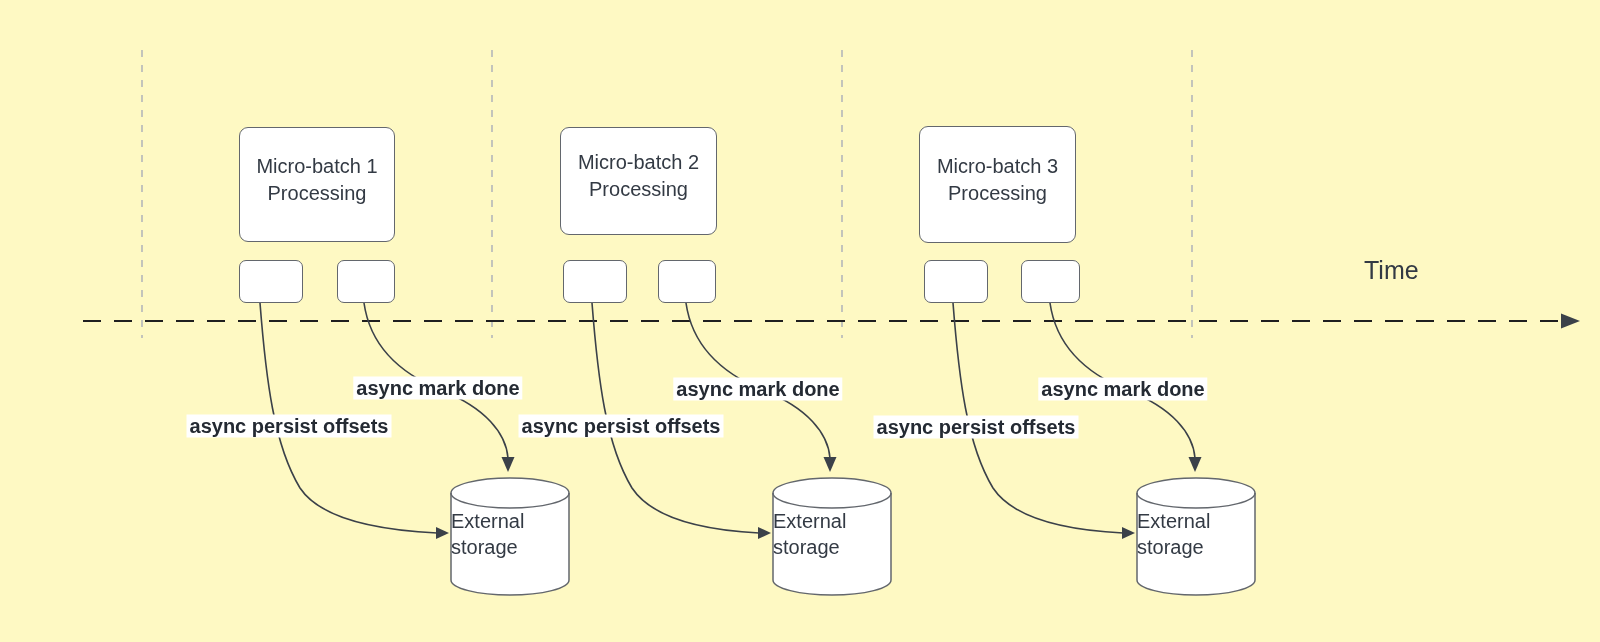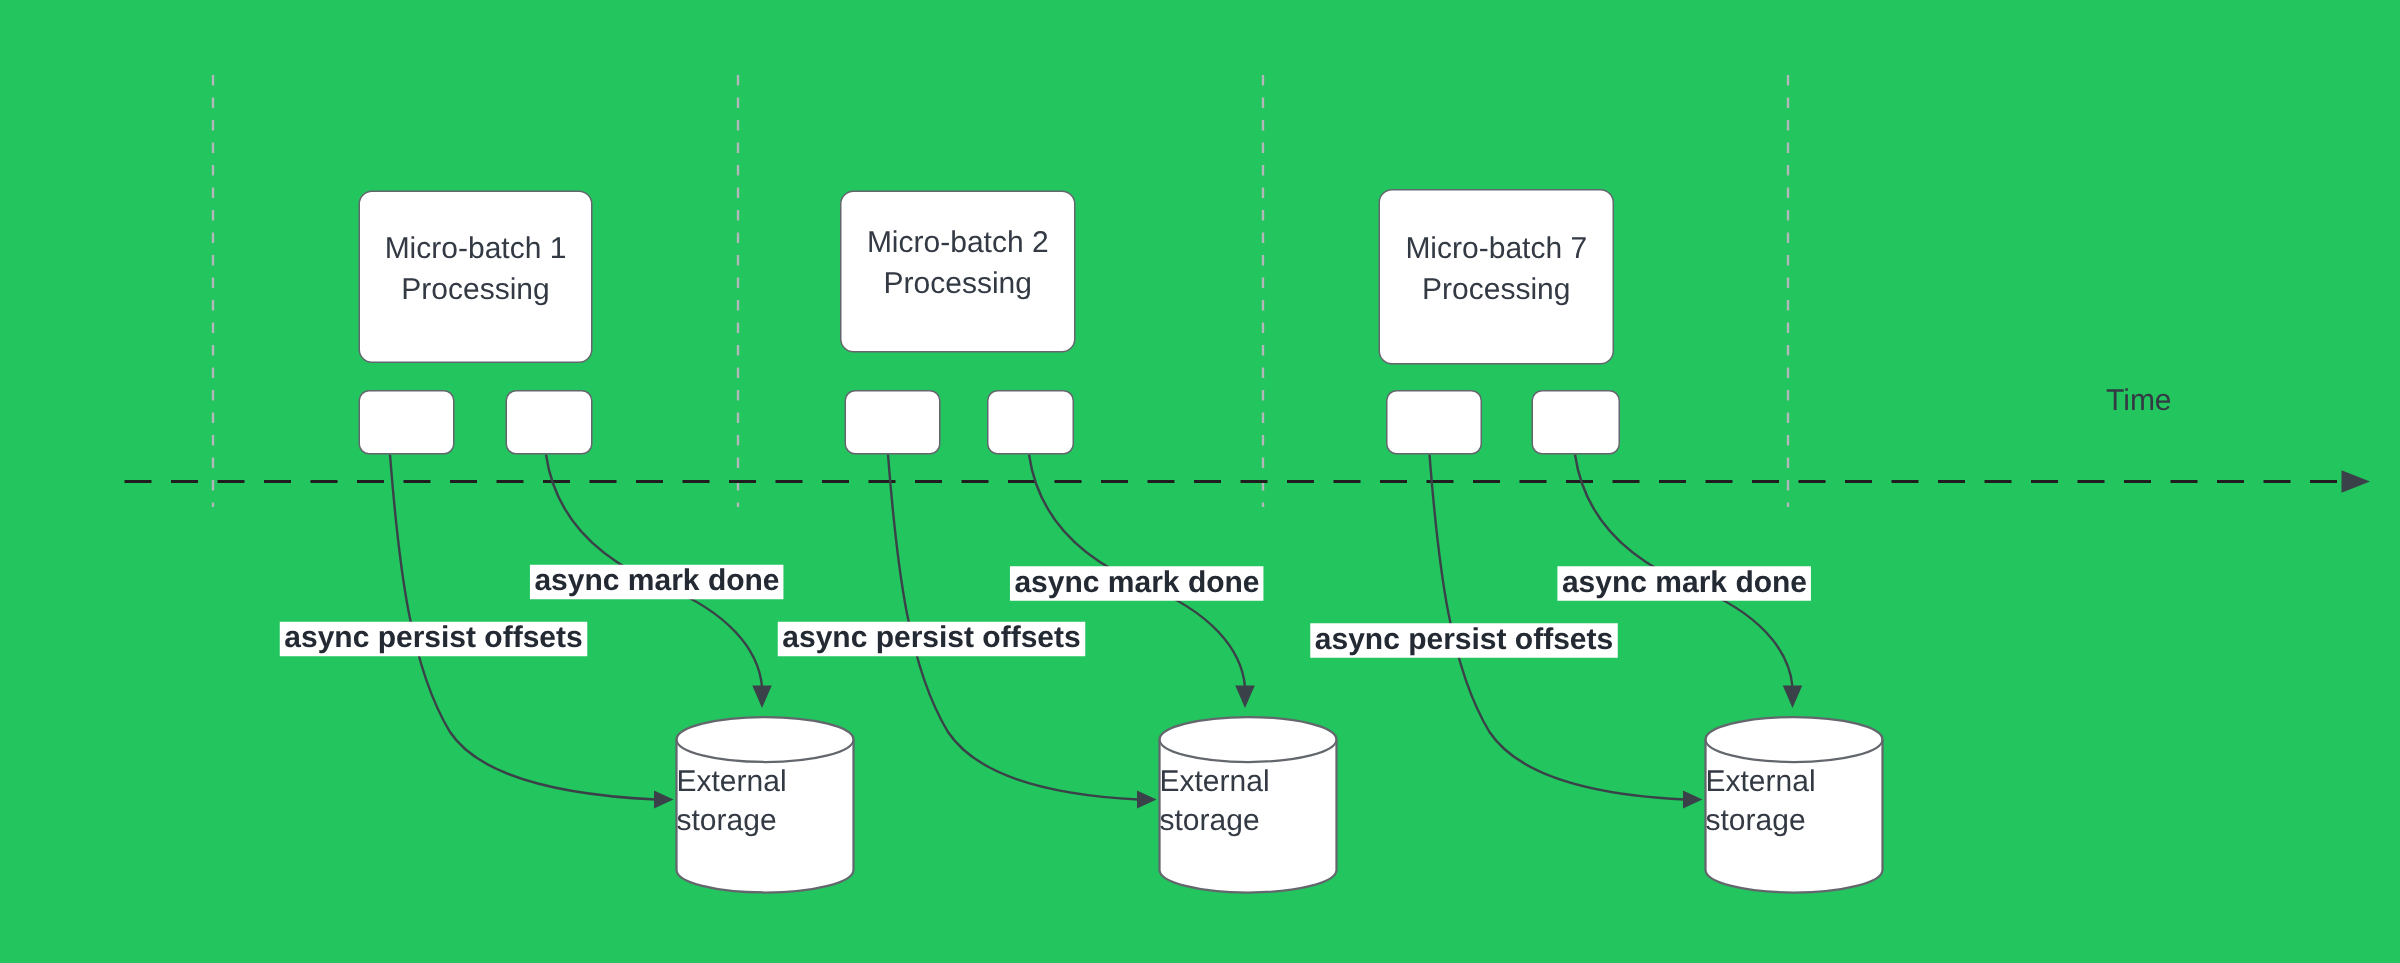--- a/index.html
+++ b/index.html
@@ -1,36 +1,36 @@
 <!DOCTYPE html>
 <html><head>
 <meta charset="utf-8">
 <style>
   html,body{margin:0;padding:0;background:#ffffff;}
   .canvas{
-    position:relative;width:1600px;height:642px;background:#22c55e;
+    position:relative;width:1600px;height:642px;background:#fef9c3;
     font-family:"Liberation Sans",sans-serif;overflow:hidden;
   }
   .svg-layer{position:absolute;left:0;top:0;width:1600px;height:642px;}
   .node{
     position:absolute;background:#ffffff;border:1.5px solid #63676d;border-radius:9px;
     display:flex;flex-direction:column;align-items:center;justify-content:center;
     text-align:center;color:#333a44;box-sizing:border-box;
   }
   .big-box{font-size:20px;line-height:1.35;padding-bottom:10px;}
   .chip{border-radius:7px;}
   .flow-label{
     position:absolute;transform:translate(-50%,-50%);white-space:nowrap;
     font-size:20px;font-weight:bold;color:#242a33;background:#ffffff;padding:0 3px;
   }
   .cyl-label{
     position:absolute;width:118px;text-align:left;
     font-size:20px;line-height:1.32;color:#333a44;
   }
-  .time-label{position:absolute;font-size:20px;color:#333a44;white-space:nowrap;margin-left:40px;}
+  .time-label{position:absolute;font-size:25px;color:#333a44;white-space:nowrap;}
 </style>
 </head>
 <body>
 
 <div class="canvas">
 
   <svg class="svg-layer" width="1600" height="642" viewBox="0 0 1600 642" xmlns="http://www.w3.org/2000/svg">
 
     <g stroke="#b4b7ba" stroke-width="1.6" stroke-dasharray="7 8" fill="none">
       <path d="M142,50 V338"></path>
@@ -99,21 +99,21 @@
   <div class="node chip" style="left:563px;top:260px;width:64px;height:43px;"></div>
   <div class="node chip" style="left:658px;top:260px;width:58px;height:43px;"></div>
   <div class="flow-label" style="left:621px;top:426px;">async persist offsets</div>
   <div class="flow-label" style="left:758px;top:389px;">async mark done</div>
   <div class="cyl-label" style="left:773px;top:508px;">
     <div>External</div>
     <div>storage</div>
   </div>
 
   <div class="node big-box" style="left:919px;top:126px;width:157px;height:117px;">
-    <div>Micro-batch 7</div>
+    <div>Micro-batch 3</div>
     <div>Processing</div>
   </div>
   <div class="node chip" style="left:924px;top:260px;width:64px;height:43px;"></div>
   <div class="node chip" style="left:1021px;top:260px;width:59px;height:43px;"></div>
   <div class="flow-label" style="left:976px;top:427px;">async persist offsets</div>
   <div class="flow-label" style="left:1123px;top:389px;">async mark done</div>
   <div class="cyl-label" style="left:1137px;top:508px;">
     <div>External</div>
     <div>storage</div>
   </div>

